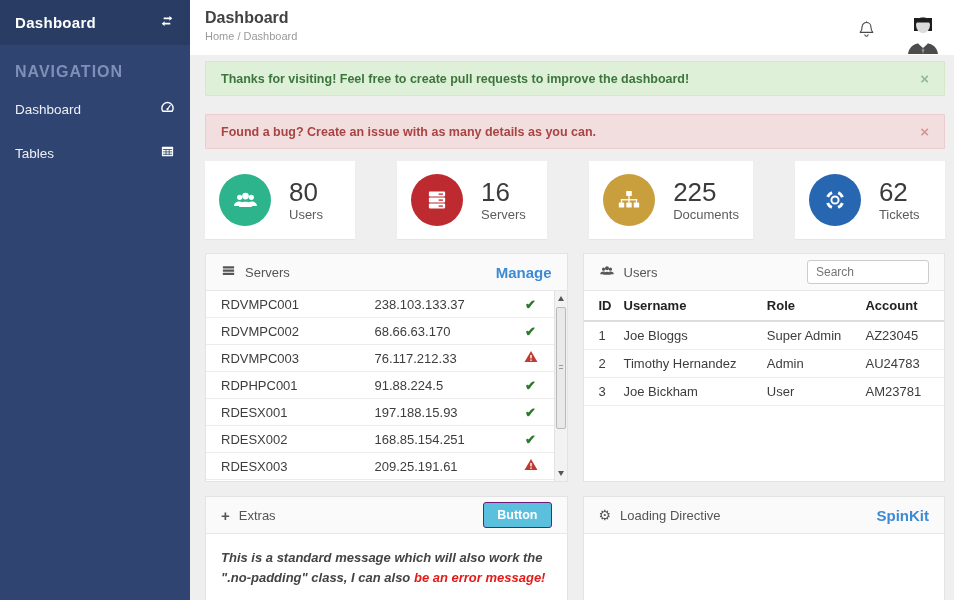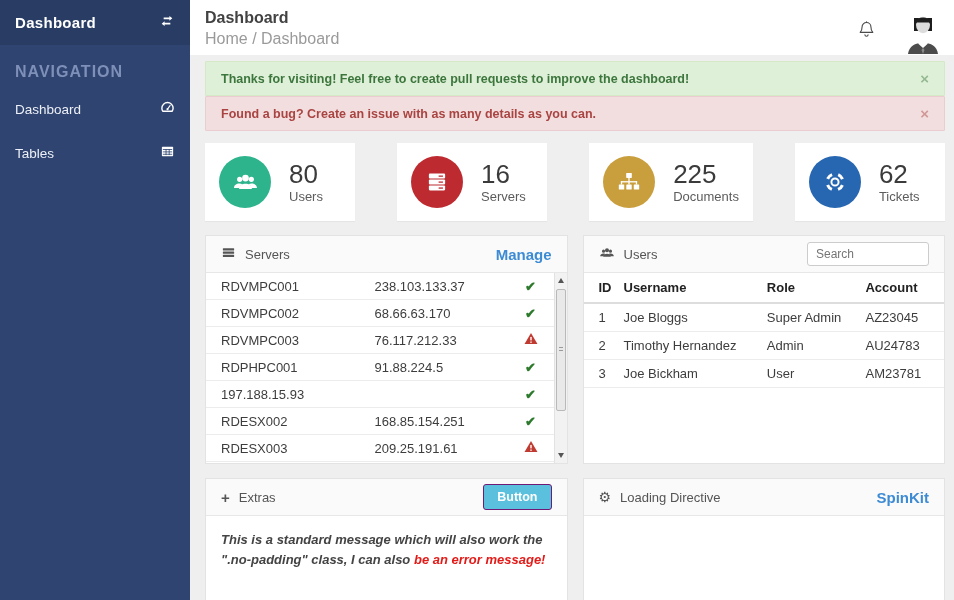--- a/index.html
+++ b/index.html
@@ -19,29 +19,29 @@
                    justify-content:space-between; padding:0 15px; }
   .sidebar-header .brand{ color:#fff; font-size:15px; font-weight:bold; letter-spacing:.3px; }
   .toggle-btn{ cursor:pointer; display:flex; align-items:center; }
   .nav-label{ color:var(--nav-label); font-size:16px; letter-spacing:1px; padding:18px 15px 6px; font-weight:bold; }
   .nav-item{ display:flex; align-items:center; justify-content:space-between; padding:13px 15px;
              color:var(--nav-item); font-size:13.5px; cursor:pointer; }
   
   .main{ margin-left:190px; height:600px; display:flex; flex-direction:column; }
   .topbar{ background:#fff; height:55px; flex:0 0 55px; position:relative; padding:9px 0 0 15px; }
   .topbar .page-title{ font-size:16px; font-weight:bold; color:#424242; }
-  .topbar .crumb{ font-size:16px; color:#9a9a9a; margin-top:3px; }
+  .topbar .crumb{ font-size:11px; color:#9a9a9a; margin-top:3px; }
   .topbar-icons{ position:absolute; right:12px; top:0; height:55px; display:flex; align-items:center; gap:28px; }
   .bell{ cursor:pointer; display:flex; margin-top:4px;}
   .avatar{ width:38px; height:42px; cursor:pointer; margin-top:10px;}
   
   .content{ background:var(--content-bg); flex:1; padding:6px 9px 0 15px; overflow:hidden; }
   .alert{ border:1px solid; border-radius:1px; padding:9px 15px; font-size:12.5px; font-weight:bold;
           display:flex; justify-content:space-between; align-items:center; }
-  .alert.success{ background:var(--success-bg); border-color:var(--success-border); color:var(--success-text); }
+  .alert.success{ background:var(--success-bg); border-color:var(--success-border); color:var(--success-text); margin-bottom:18px;}
   .alert.danger{ background:var(--danger-bg); border-color:var(--danger-border); color:var(--danger-text); }
   .alert .close{ font-size:15px; opacity:.45; cursor:pointer; font-weight:bold; line-height:1; }
   
   .widgets{ display:grid; grid-template-columns:repeat(4,1fr); gap:42px; margin-top:12px; }
   .widget{ background:#fff; padding:13px 14px; display:flex; align-items:center; box-shadow:0 1px 1px rgba(0,0,0,.04); }
   .wicon{ width:52px; height:52px; border-radius:50%; display:flex; align-items:center; justify-content:center; flex:0 0 52px;}
   .w-green .wicon{ background:var(--green);} .w-red .wicon{ background:var(--red);}
   .w-yellow .wicon{ background:var(--yellow);} .w-blue .wicon{ background:var(--blue);}
   .w-red .slot{ fill:var(--red); }
   .wtext{ margin-left:18px; }
@@ -274,20 +274,21 @@
                     <rect x="7.2" y="5.2" width="1.6" height="4" fill="#fff"></rect>
                     <rect x="7.2" y="10.4" width="1.6" height="1.6" fill="#fff"></rect>
                   </svg></span>
             </div>
             <div class="srow">
               <span class="sname">RDPHPC001</span>
               <span class="sip">91.88.224.5</span>
               <span class="sstatus status-cell status-ok"><span class="icon-ok">✔</span></span>
             </div>
             <div class="srow">
+              <span class="sname">RDESX001</span>
               <span class="sip">197.188.15.93</span>
               <span class="sstatus status-cell status-ok"><span class="icon-ok">✔</span></span>
             </div>
             <div class="srow">
               <span class="sname">RDESX002</span>
               <span class="sip">168.85.154.251</span>
               <span class="sstatus status-cell status-ok"><span class="icon-ok">✔</span></span>
             </div>
             <div class="srow">
               <span class="sname">RDESX003</span>

